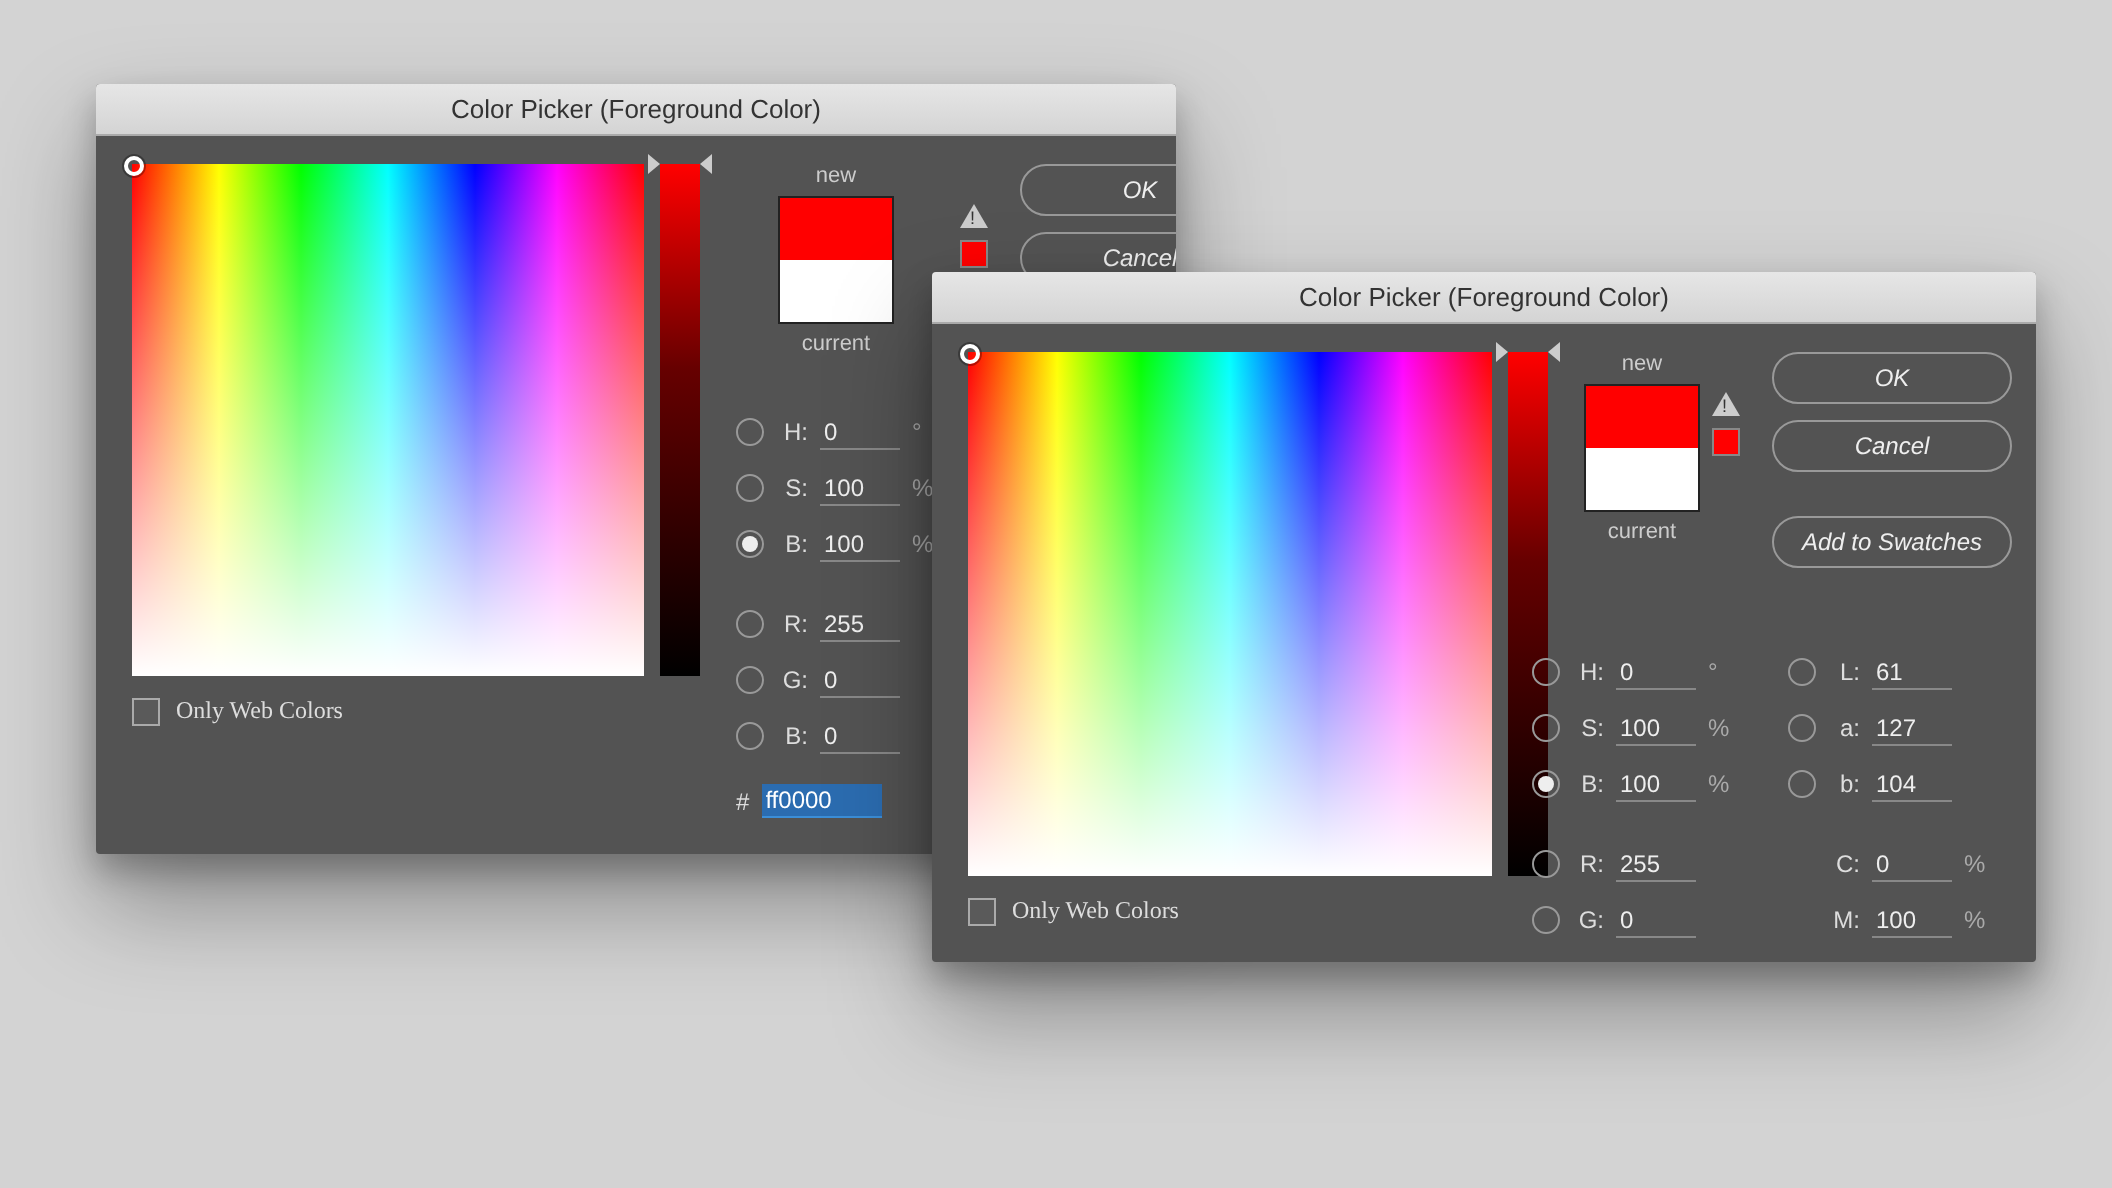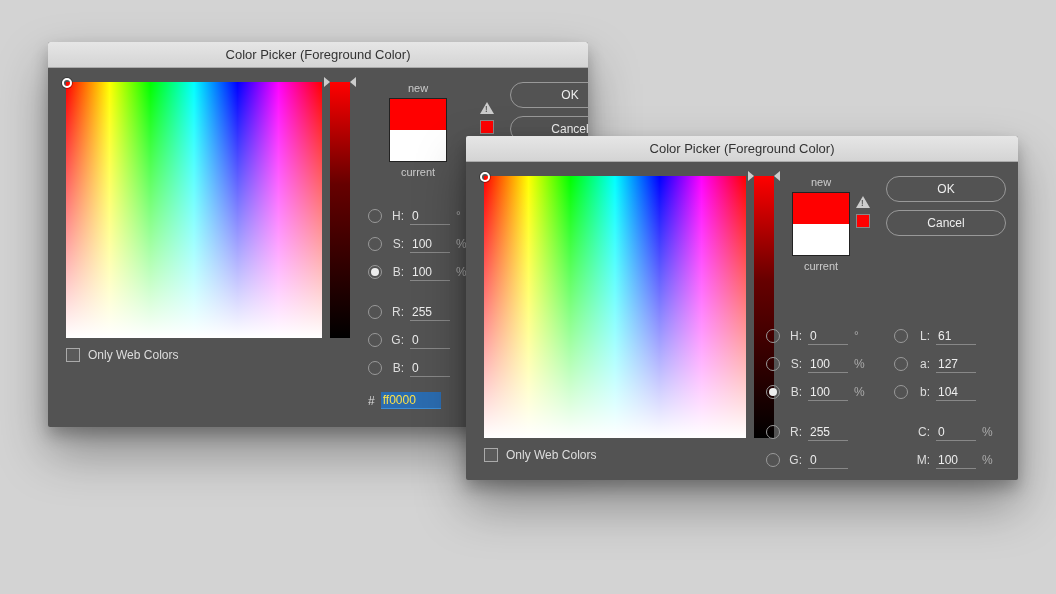--- a/index.html
+++ b/index.html
@@ -58,21 +58,21 @@
   .swatch-new { flex:1; background:#ff0000; }
   .swatch-cur { flex:1; background:#ffffff; }
   .warn-col { display:flex; flex-direction:column; gap:6px; align-items:center; margin-top:20px;}
   .warn-icon { width:0;height:0;border-left:7px solid transparent;border-right:7px solid transparent;border-bottom:12px solid #ccc; position:relative;}
   .warn-icon::after { content:"!"; position:absolute; left:-2px; top:2px; font-size:9px; color:#333; }
   .websafe-chip { width:14px;height:14px;background:#ff0000;border:1px solid #888;}
   .right-col { display:flex; flex-direction:column; gap:8px; margin-left:4px; }
   .btn {
     width: 120px; height: 26px; line-height:24px; text-align:center;
     border:1px solid #999; border-radius: 13px; color:#eee; background:transparent;
-    cursor:pointer; font-size:12px;
+    cursor:pointer; font-size:12px;font-style:italic;
   }
   .fields { display:flex; flex-direction:column; gap:8px; margin-top:6px;}
   .fcol { display:flex; flex-direction:column; gap:8px; }
   .frow { display:flex; align-items:center; gap:6px; height:20px;}
   .radio {
     width:14px;height:14px;border-radius:50%;border:1px solid #999;display:flex;align-items:center;justify-content:center;
     cursor:pointer; flex:none;
   }
   .radio.on::after { content:""; width:8px;height:8px;border-radius:50%;background:#eee;}
   .radio.spacer { visibility:hidden; }
@@ -81,21 +81,21 @@
     width:40px; background:transparent; border:none; border-bottom:1px solid #888;
     color:#eee; font-size:12px; padding:1px 2px; outline:none;
   }
   .unit { color:#aaa; width:12px;}
   .hexrow { display:flex; align-items:center; gap:6px; margin-top:6px;}
   .hexrow .hash { color:#ddd; }
   .hexrow input {
     width:60px; background:transparent; border:none; border-bottom:1px solid #3b8ed8;
     color:#fff; font-size:12px; padding:1px 2px; outline:none;
   }
-  .only-web { display:flex; align-items:center; gap:8px; margin-top:10px; color:#ddd;}
+  .only-web { display:flex; align-items:center; gap:8px; margin-top:10px; color:#ddd;font-family:Liberation Serif, serif;}
   .checkbox { width:14px;height:14px;border:1px solid #aaa;background:#5a5a5a;cursor:pointer;}
   
   #dlg1 { left:48px; top:28px; width:540px; }
   #dlg2 { left:466px; top:122px; width:552px; }
 </style>
 </head>
 <body>
 
 <div id="dlg1" class="dialog">
   <div class="titlebar">Color Picker (Foreground Color)</div>
@@ -158,21 +158,21 @@
             <span class="unit"></span>
           </div>
         <div class="frow">
             <div class="radio"></div>
             <label>B:</label>
             <input class="num" value="0" style="">
             <span class="unit"></span>
           </div>
         <div class="hexrow">
             <span class="hash">#</span>
-            <input value="ff0000" style="background: rgb(43, 108, 176); color: #fde047;">
+            <input value="ff0000" style="background: rgb(43, 108, 176); color: #ffffff;">
           </div>
       </div>
     </div>
 
     <div class="warn-col">
       <div class="warn-icon"></div>
       <div class="websafe-chip"></div>
     </div>
 
     <div class="right-col">
@@ -214,20 +214,21 @@
       <div class="warn-col">
         <div class="warn-icon"></div>
         <div class="websafe-chip"></div>
       </div>
     </div>
 
     <div class="right-col">
       <div class="btn">OK</div>
       <div class="btn">Cancel</div>
       <div style="height:6px"></div>
+      <div class="btn">Add to Swatches</div>
       <div style="height:6px"></div>
     </div>
   </div>
 
   <div style="position:absolute; left:300px; top:190px; display:flex; gap:28px;">
     <div class="fcol">
       <div class="frow">
           <div class="radio"></div>
           <label>H:</label>
           <input class="num" value="0" style="">

